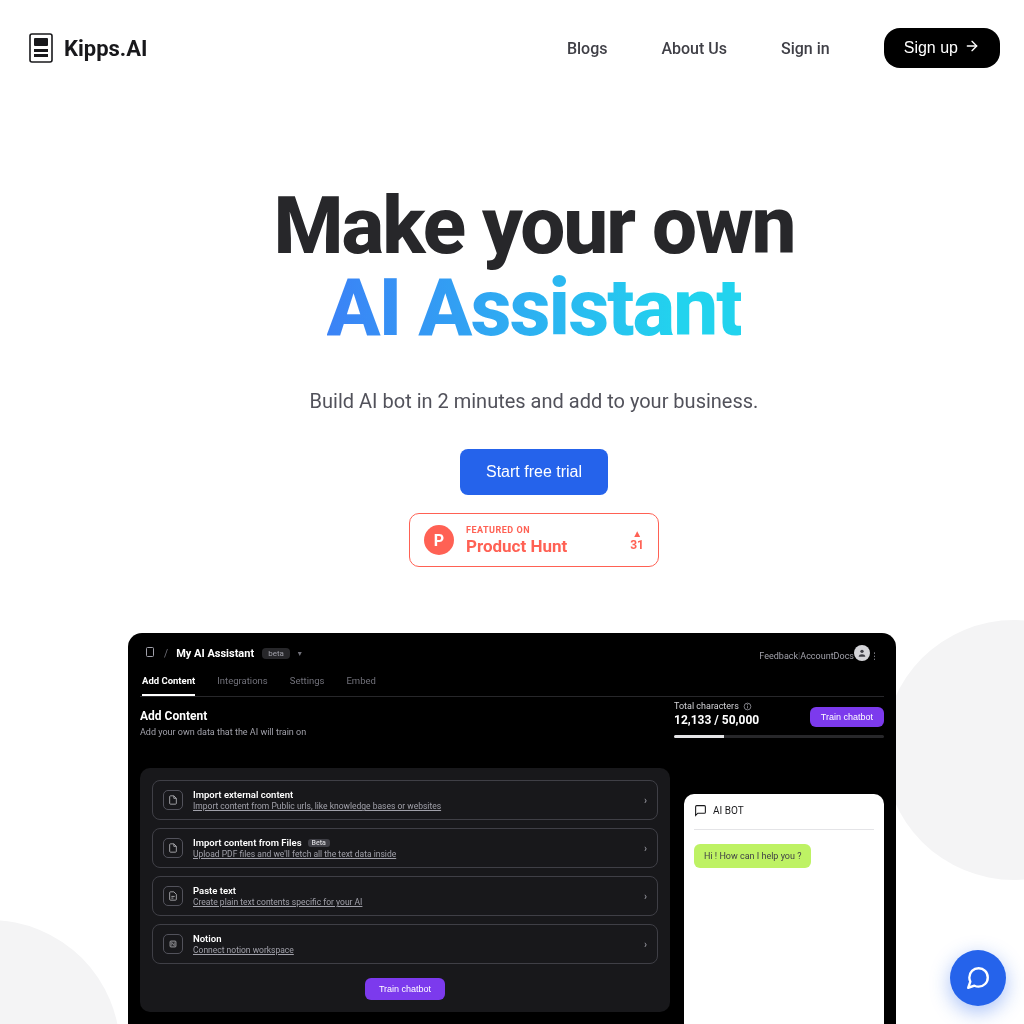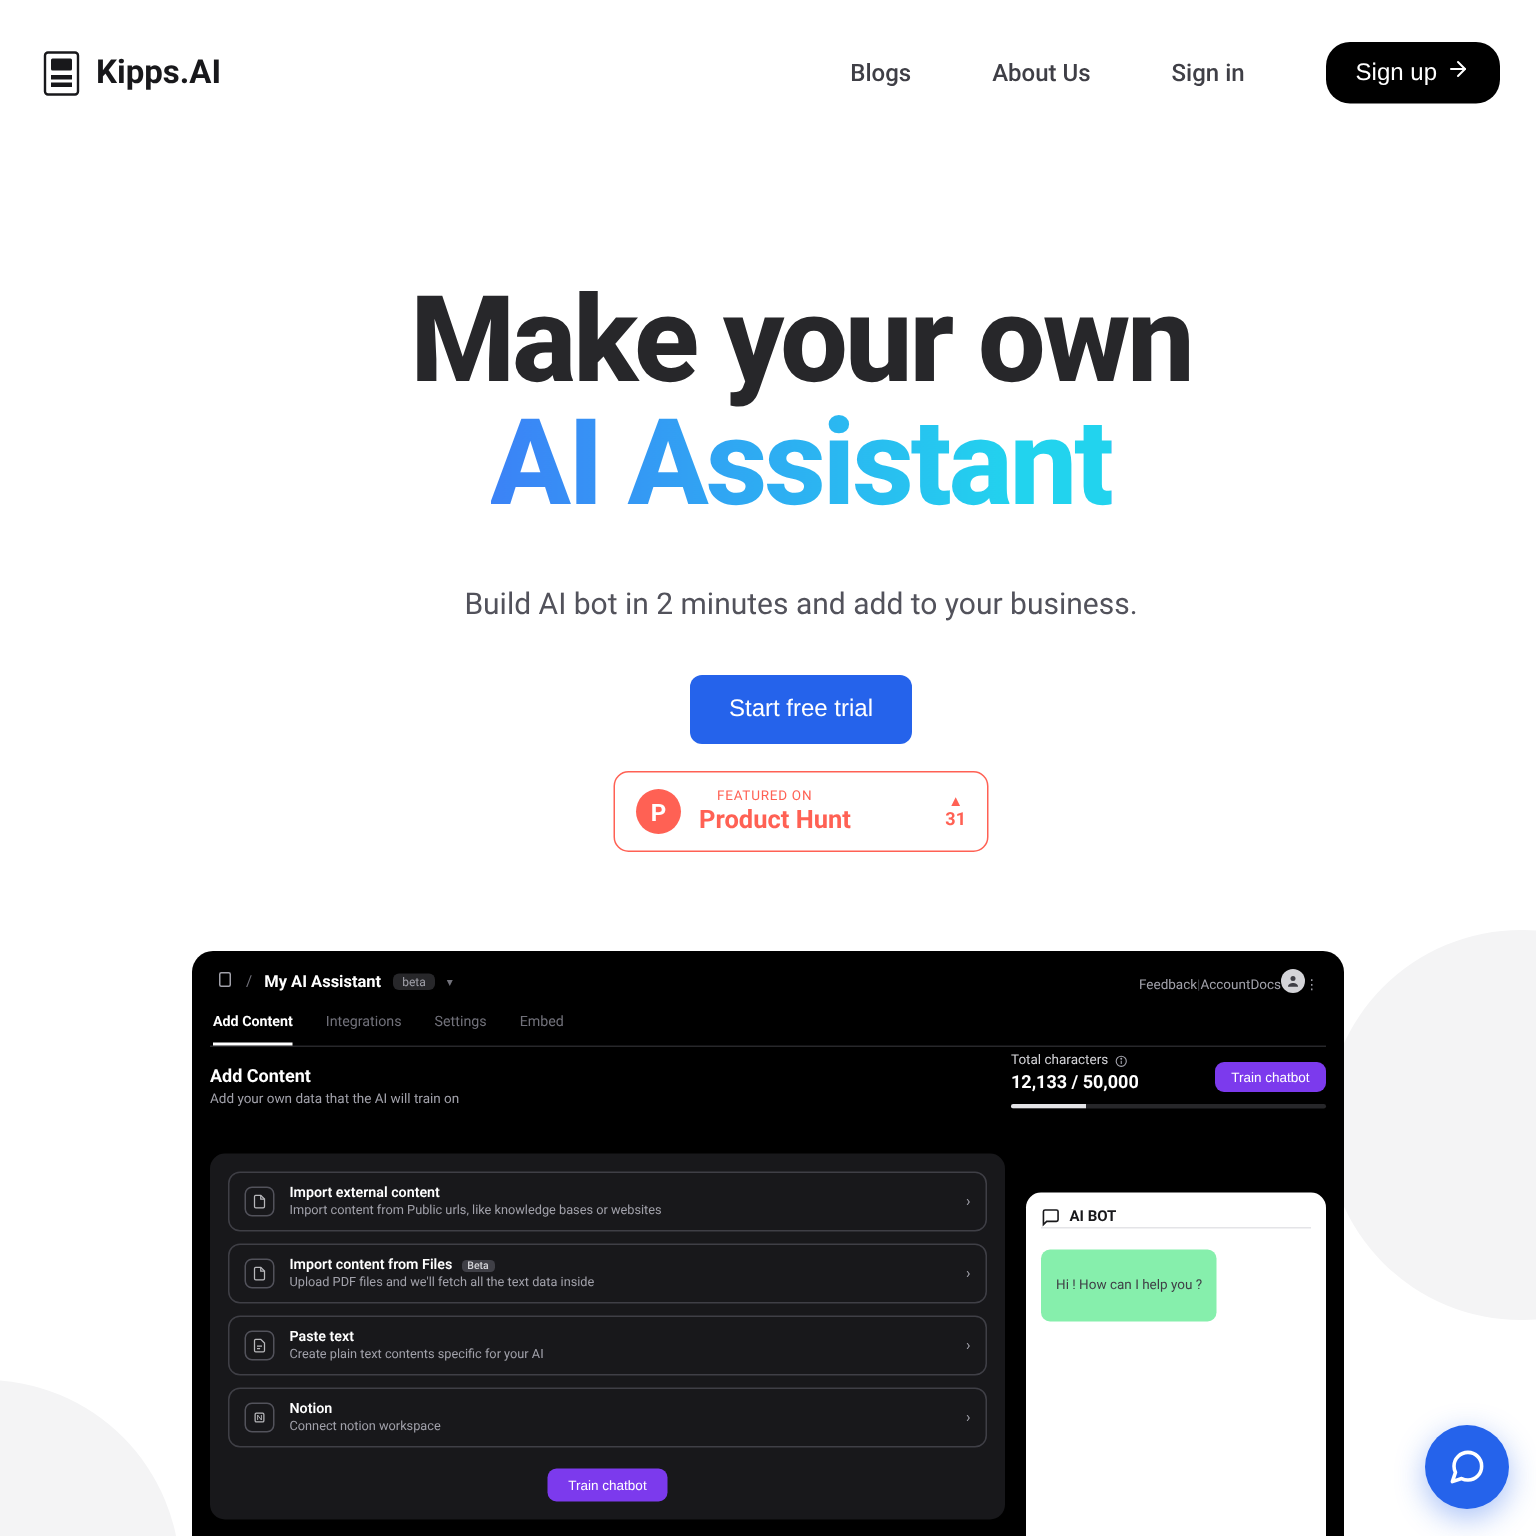--- a/index.html
+++ b/index.html
@@ -114,21 +114,21 @@
   background: #ff6154;
   border-radius: 50%;
   color: #fff;
   display: flex;
   align-items: center;
   justify-content: center;
   font-weight: 700;
   font-size: 16px;
 }
 .ph-text { text-align: left; flex: 1; color: #ff6154; }
-.ph-text .line1 { font-size: 9px; font-weight: 400; letter-spacing: .5px; margin-left: 12px; }
+.ph-text .line1 { font-size: 9px; font-weight: 700; letter-spacing: .5px; }
 .ph-text .line2 { font-size: 17px; font-weight: 700; margin-top: 1px; }
 .ph-count { text-align: center; color: #ff6154; font-size: 12px; font-weight: 700; line-height: 1.1; }
 .ph-count .tri { font-size: 10px; }
 
 
 .app-preview {
   width: 768px;
   margin: 66px auto 0;
   background: #000;
   border-radius: 14px;
@@ -170,33 +170,33 @@
 .opt {
   display: flex; align-items: center; gap: 10px;
   border: 1px solid #3f3f46; border-radius: 8px;
   padding: 8px 10px; margin-bottom: 8px; cursor: pointer;
   position: relative;
 }
 .opt:last-of-type { margin-bottom: 0; }
 .opt .ic { width: 20px; height: 20px; border: 1px solid #52525b; border-radius: 5px; display:flex;align-items:center;justify-content:center; }
 .opt .ic svg { width: 10px; height: 10px; opacity:.85;}
 .opt .tx .t1 { color: #fff; font-size: 9.5px; font-weight: 600; display:flex; align-items:center; gap:6px;}
-.opt .tx .t2 { color: #a1a1aa; font-size: 8.5px; margin-top: 1px; }
+.opt .tx .t2 { color: #a1a1aa; font-size: 8.5px; margin-top: 1px; text-decoration: underline; }
 .opt .chev { position: absolute; right: 10px; color: #a1a1aa; font-size: 10px; }
 .mini-beta{background:#3f3f46;font-size:7px;padding:0 4px;border-radius:3px;color:#d4d4d8;font-weight:500;}
 .train2 { display: block; margin: 14px auto 0; background: #7c3aed; color: #fff; border: none; border-radius: 6px; padding: 6px 14px; font-size: 9px; cursor: pointer; }
 
 .call-card { background: #18181b; border-radius: 8px; padding: 10px 12px; margin-top: 12px; position: relative; font-size: 9px; color: #e4e4e7; line-height: 1.4;}
 .call-card .ext { position: absolute; right: 10px; top: 10px; width: 18px; height: 18px; border-radius: 4px; background: #27272a; display:flex;align-items:center;justify-content:center;}
 .call-card .ext svg{width:9px;height:9px;opacity:.8;}
 
 .ap-right { width: 200px; background: #fff; border-radius: 10px; padding: 10px; display:flex; flex-direction:column; margin-top: 44px;}
-.ap-right .rh { display:flex; align-items:center; gap:6px; color:#18181b; font-weight:700; font-size:10px; padding-bottom:0; border-bottom:1px solid #e4e4e7;}
+.ap-right .rh { display:flex; align-items:center; gap:6px; color:#18181b; font-weight:400; font-size:10px; padding-bottom:12px; border-bottom:1px solid #e4e4e7;}
 .ap-right .rh svg{width:13px;height:13px;}
-.bubble { background: #86efac; color: #3f3f46; font-size: 9px; padding: 19px 10px; border-radius: 6px; margin-top: 14px; align-self: flex-start; }
+.bubble { background: #bef264; color: #3f3f46; font-size: 9px; padding: 7px 10px; border-radius: 6px; margin-top: 14px; align-self: flex-start; }
 .ap-right .fill-space{flex:1;}
 
 
 .chat-btn {
   position: absolute;
   right: 18px;
   bottom: 18px;
   width: 56px;
   height: 56px;
   border-radius: 50%;

